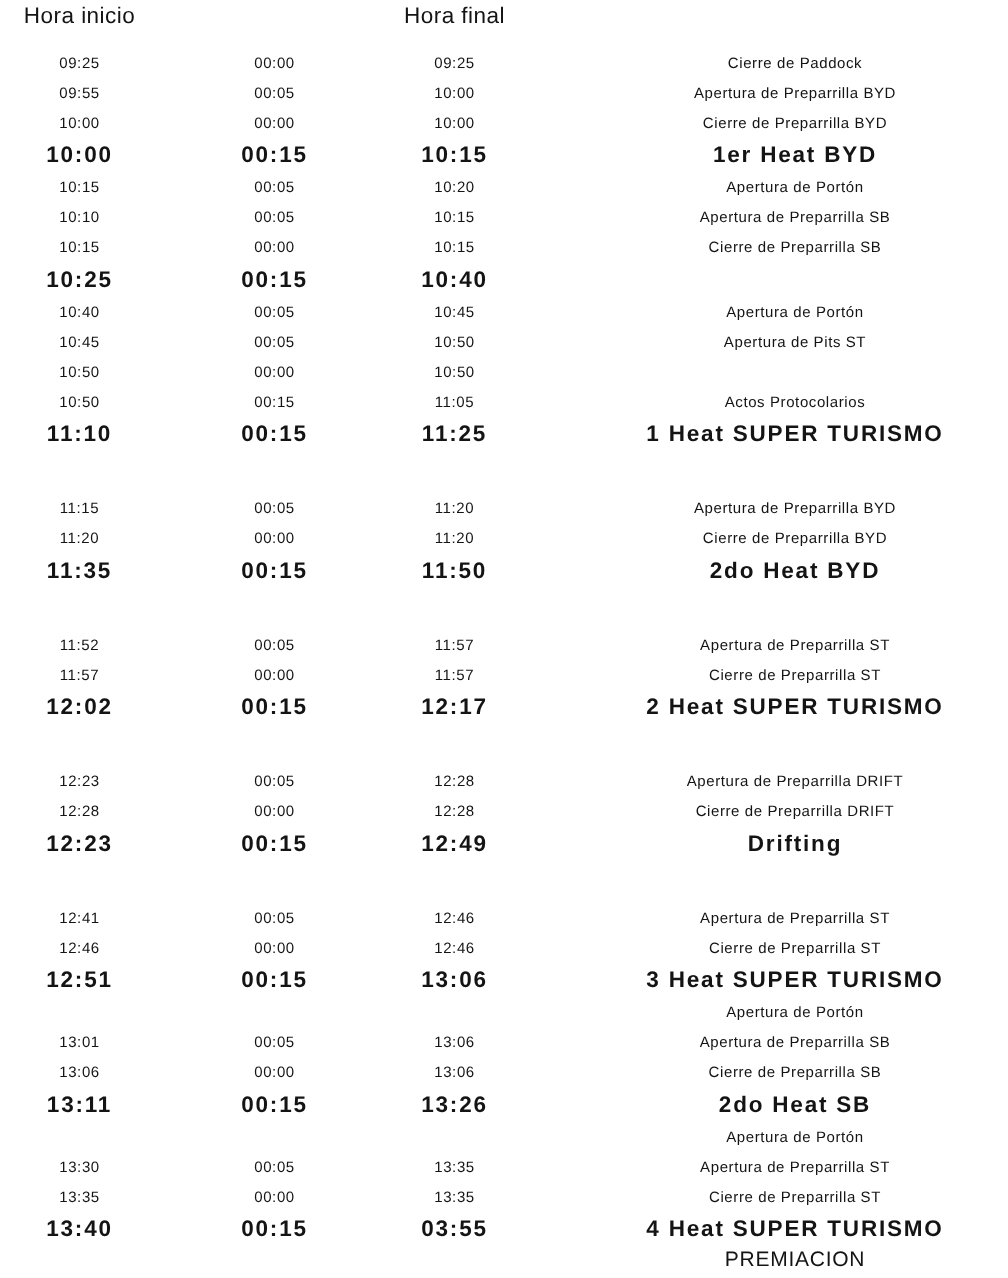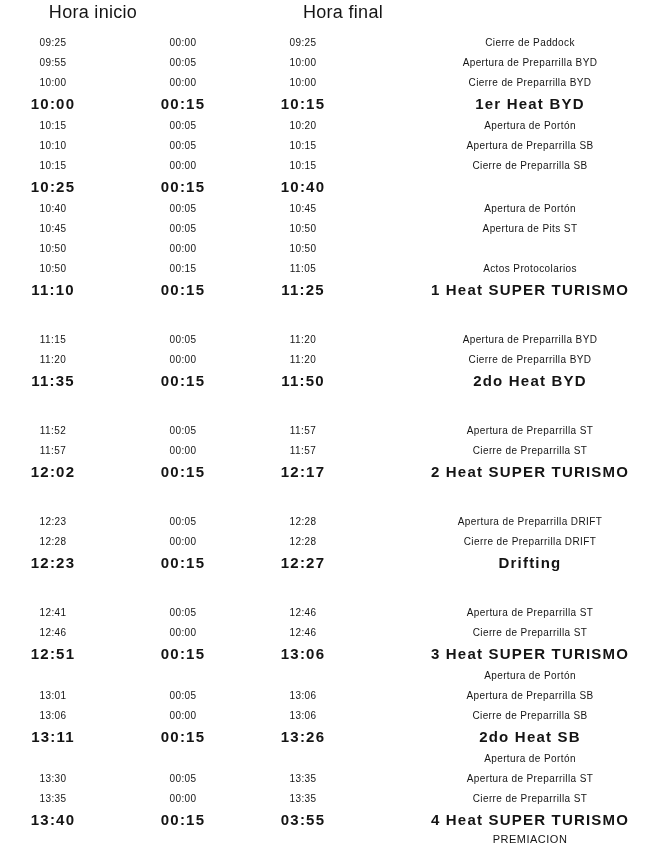--- a/index.html
+++ b/index.html
@@ -18,23 +18,22 @@
     padding-top: 2px;
   }
   .grid-row {
     display: grid;
     grid-template-columns: 106px 154px 86px 1fr;
     align-items: center;
   }
   .header-row {
     height: 30px;
     align-items: start;
-    font-size: 18px;
+    font-size: 15px;
     letter-spacing: 0.3px;
-    padding-left: 40px;
   }
   .cell {
     text-align: center;
     white-space: nowrap;
   }
   .event-cell {
     padding-left: 42px;
   }
   .sched-row {
     height: 20px;
@@ -42,21 +41,21 @@
     letter-spacing: 0.4px;
   }
   .sched-row.bold {
     height: 23px;
     font-size: 15px;
     font-weight: 700;
     letter-spacing: 1.2px;
   }
   .sched-row.small {
     height: 16px;
-    font-size: 11px;
+    font-size: 14px;
     letter-spacing: 0.5px;
   }
   .sched-row.gap {
     margin-top: 28px;
   }
 </style>
 </head>
 <body>
 
 <div class="sheet">
@@ -187,21 +186,21 @@
       </div>
       <div class="grid-row sched-row">
         <div class="cell">12:28</div>
         <div class="cell">00:00</div>
         <div class="cell">12:28</div>
         <div class="cell event-cell">Cierre de Preparrilla DRIFT</div>
       </div>
       <div class="grid-row sched-row bold">
         <div class="cell">12:23</div>
         <div class="cell">00:15</div>
-        <div class="cell">12:27</div>
+        <div class="cell">12:49</div>
         <div class="cell event-cell">Drifting</div>
       </div>
       <div class="grid-row sched-row gap">
         <div class="cell">12:41</div>
         <div class="cell">00:05</div>
         <div class="cell">12:46</div>
         <div class="cell event-cell">Apertura de Preparrilla ST</div>
       </div>
       <div class="grid-row sched-row">
         <div class="cell">12:46</div>

